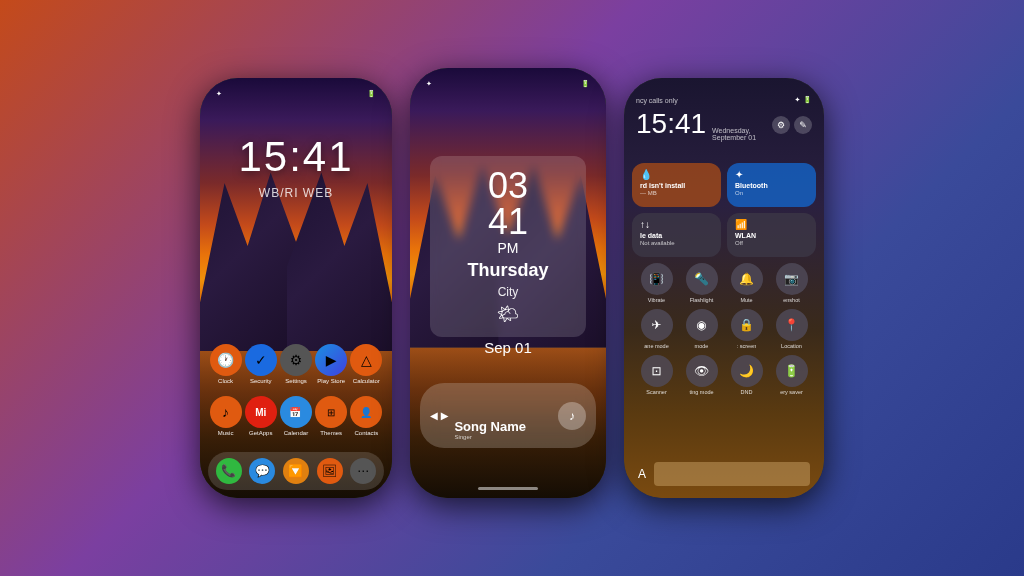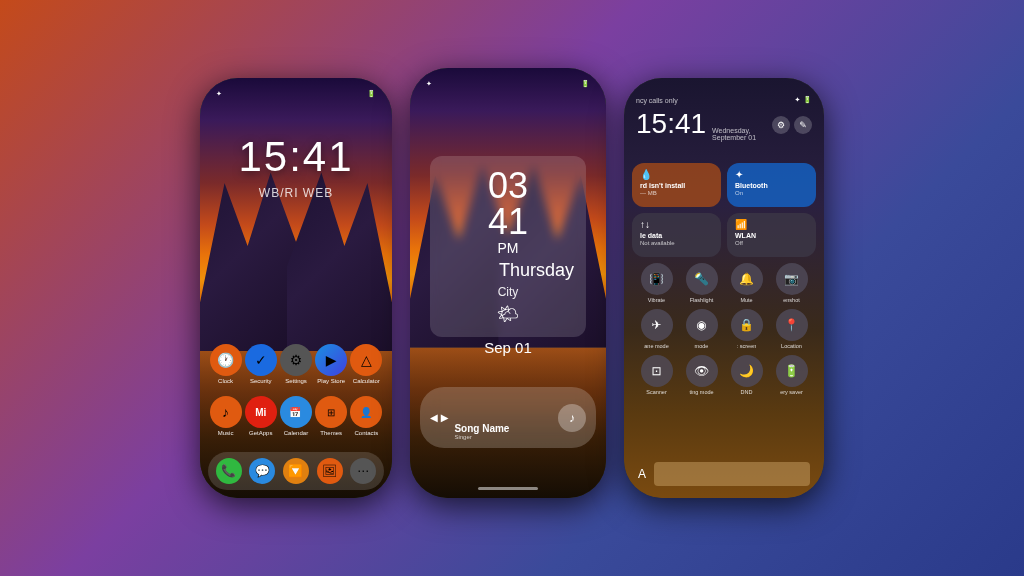--- a/index.html
+++ b/index.html
@@ -256,23 +256,22 @@
       line-height: 1;
     }
 
     .widget-ampm {
       font-size: 14px;
       font-weight: 300;
     }
 
     .widget-day {
       font-size: 18px;
-      font-weight: 400;
+      font-weight: 700;
       margin-top: 4px;
-      text-align: right;
     }
 
     .widget-city {
       font-size: 12px;
       margin-top: 4px;
       opacity: 0.9;
     }
 
     .widget-weather {
       font-size: 18px;
@@ -313,21 +312,21 @@
     .music-btn {
       color: white;
       font-size: 10px;
     }
 
     .music-info {
       flex: 1;
     }
 
     .music-title {
-      font-size: 10px;
+      font-size: 13px;
       color: white;
       font-weight: 600;
       margin-top: 28px;
     }
 
     .music-artist {
       font-size: 6px;
       color: rgba(255,255,255,0.7);
     }
 

